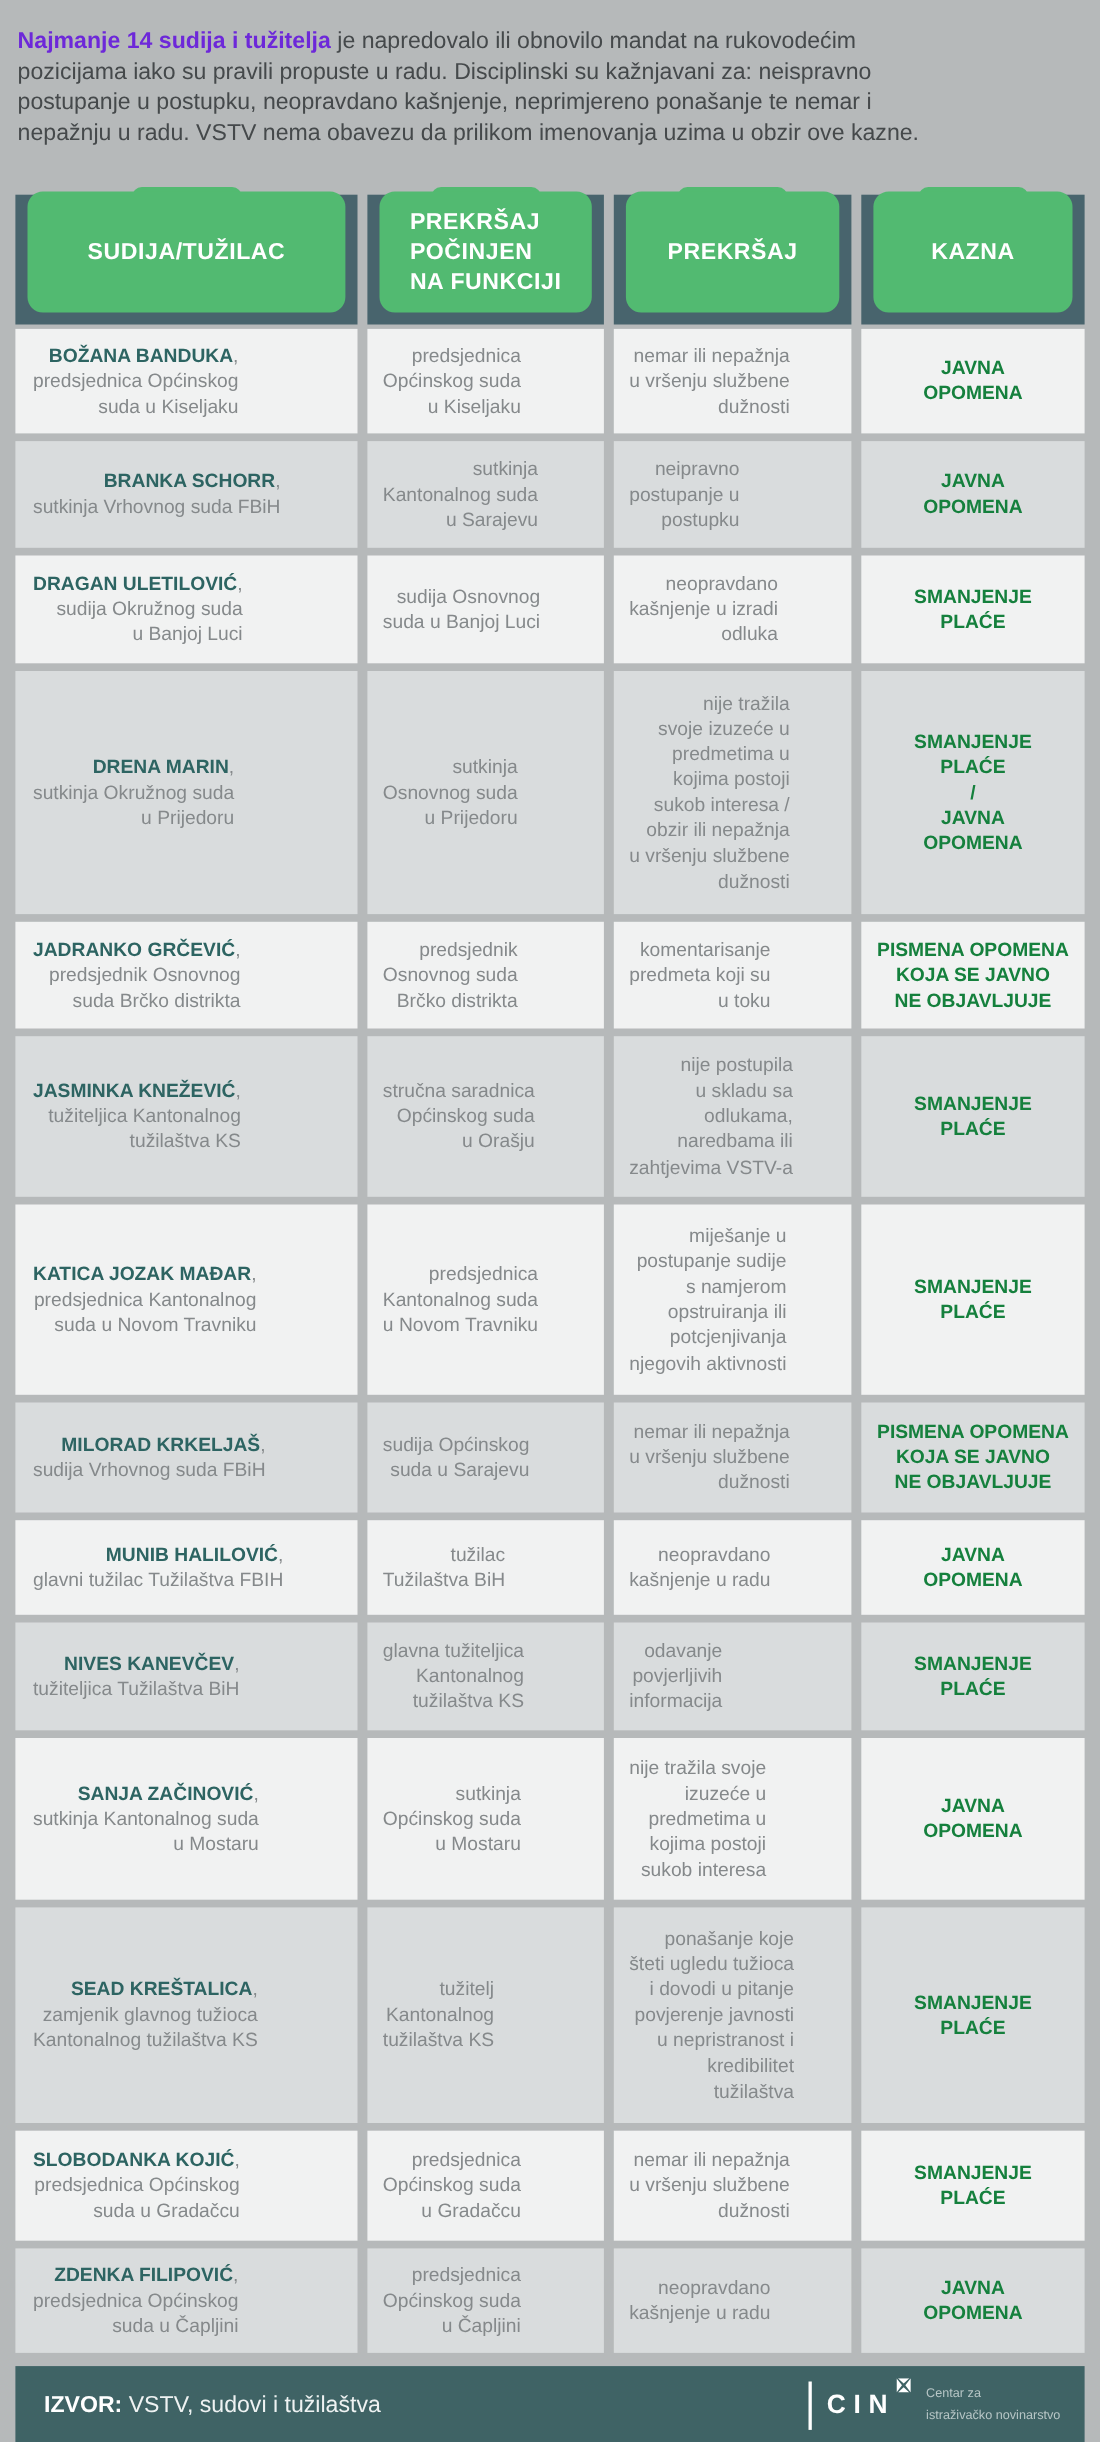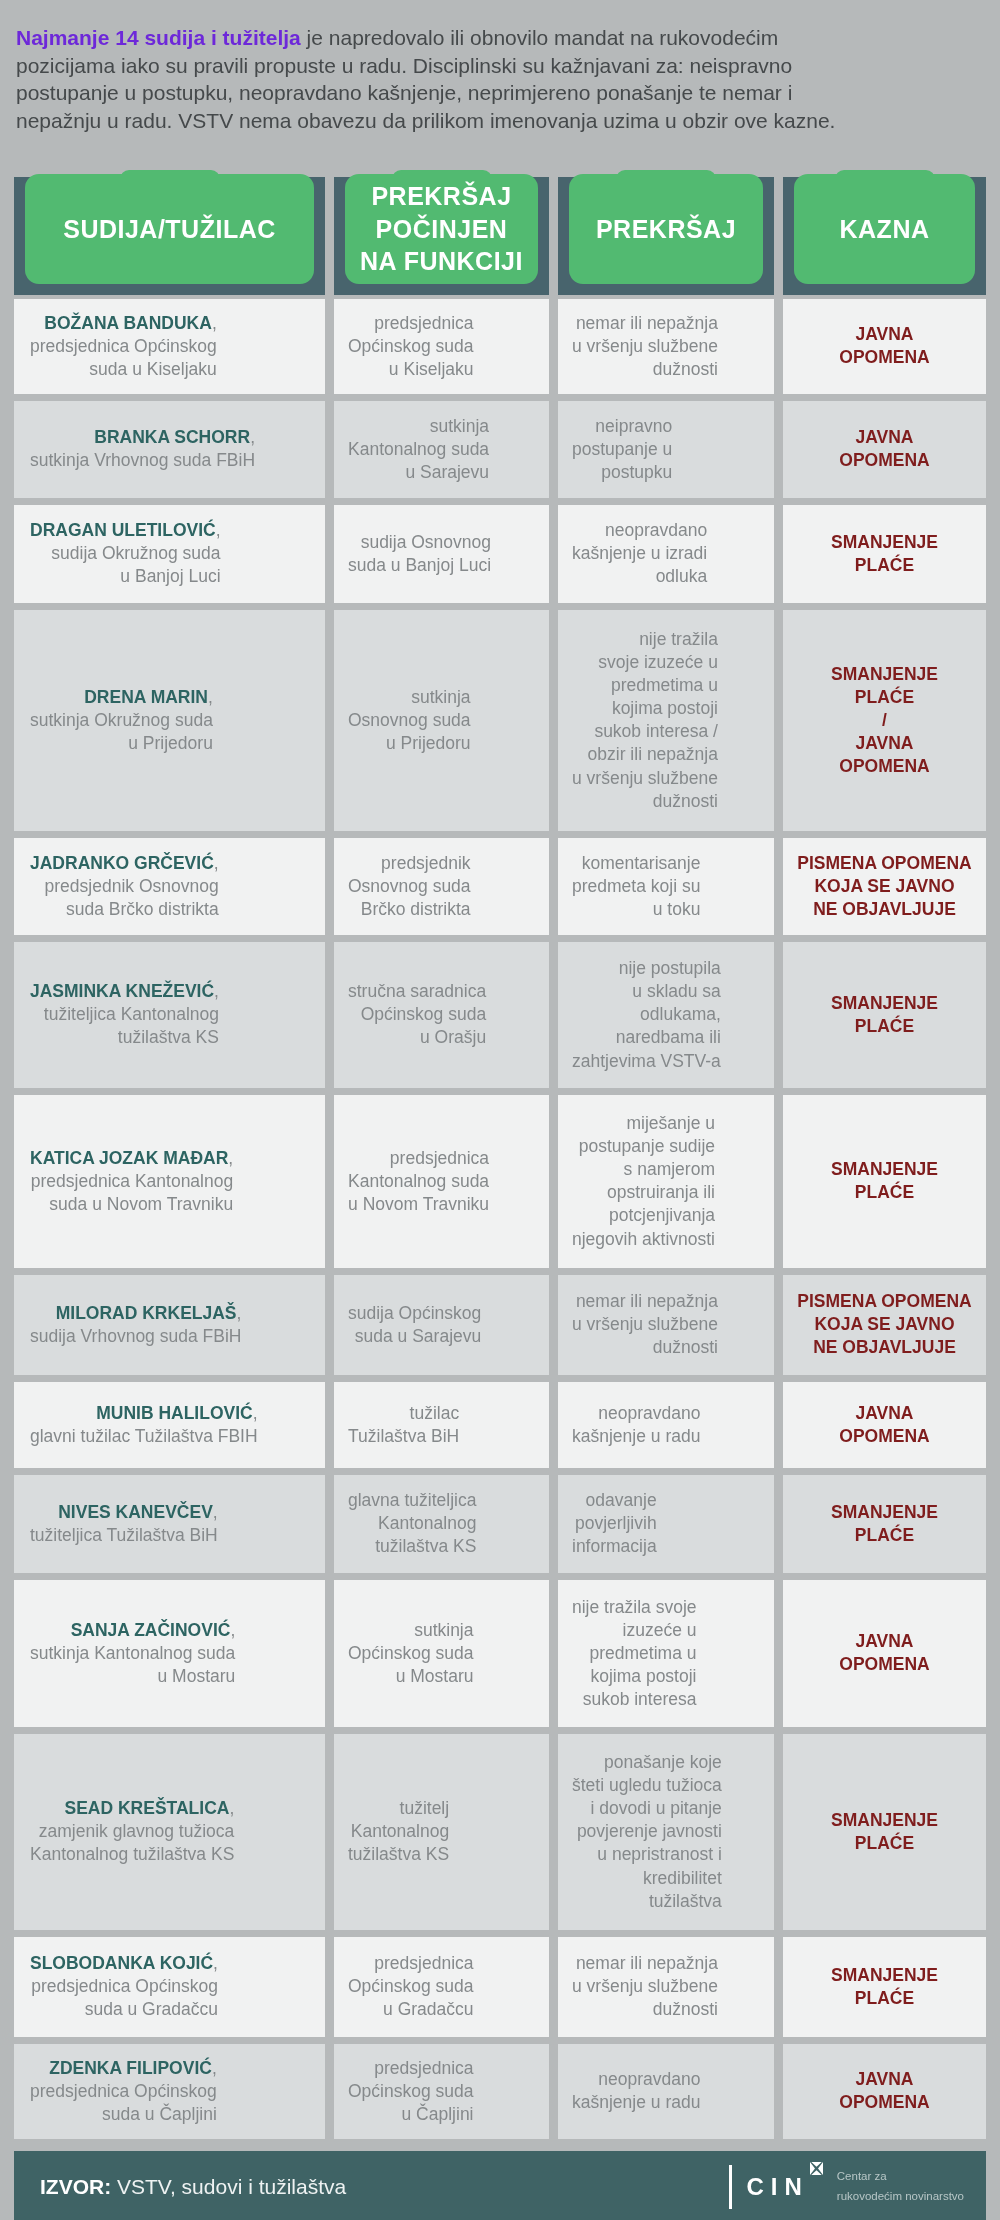--- a/index.html
+++ b/index.html
@@ -51,23 +51,23 @@
     top: -3px; left: 11px; right: 11px; bottom: 11px;
     background: #52ba71;
     border-radius: 14px;
     display: flex;
     align-items: center;
     justify-content: center;
   }
   .tab span {
     color: #ffffff;
     font-weight: bold;
-    font-size: 25px;
+    font-size: 21px;
     line-height: 1.3;
-    text-align: center;
+    text-align: left;
     letter-spacing: 0.5px;
     white-space: pre-line;
   }
 
   
   .row { margin-bottom: 7px; }
   .cell {
     display: flex;
     align-items: center;
     padding: 12px 14px;
@@ -79,21 +79,21 @@
   }
   .row:nth-child(odd) .cell  { background: #f1f2f2; }
   .row:nth-child(even) .cell { background: #d9dcdd; }
   .c-name { padding-left: 16px; }
   .name { font-weight: bold; color: #2d6462; }
   .desc { color: #85898b; }
   .c-pen {
     justify-content: center;
     text-align: center;
     font-weight: bold;
-    color: #7f1d1d;
+    color: #15803d;
   }
 
   
   .footer {
     margin-top: 12px;
     margin-bottom: 14px;
     background: #3f6365;
     height: 72px;
     display: flex;
     align-items: center;
@@ -373,17 +373,17 @@
   </div>
 
   <div class="footer">
     <div class="source"><strong>IZVOR:</strong><span> VSTV, sudovi i tužilaštva</span></div>
     <div class="logo">
       <div class="logo-bar"></div>
       <div class="logo-cin"><span>CIN</span><span class="logo-mark"><svg width="13" height="13" viewBox="0 0 12 12">
               <path fill="#ffffff" d="M0,0 L4.6,6 L0,12 Z M12,0 L7.4,6 L12,12 Z M1.2,0 L6,4.4 L10.8,0 Z M1.2,12 L6,7.6 L10.8,12 Z"></path>
             </svg></span></div>
       <div class="logo-sub">Centar za
-rukovodećim novinarstvo</div>
+istraživačko novinarstvo</div>
     </div>
   </div>
 
 </div>
 
 </body></html>

